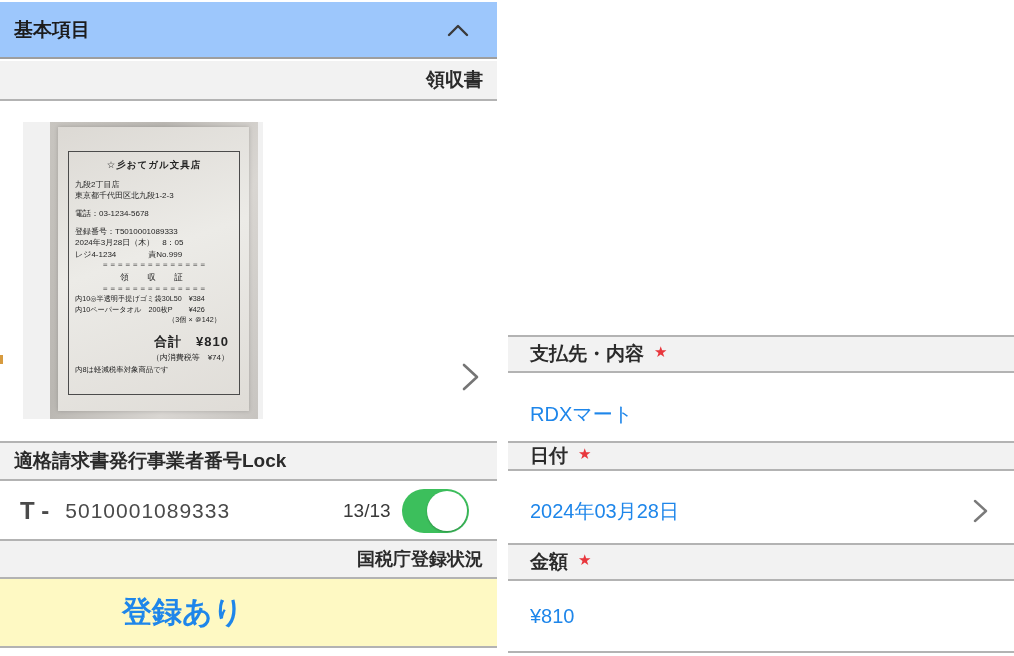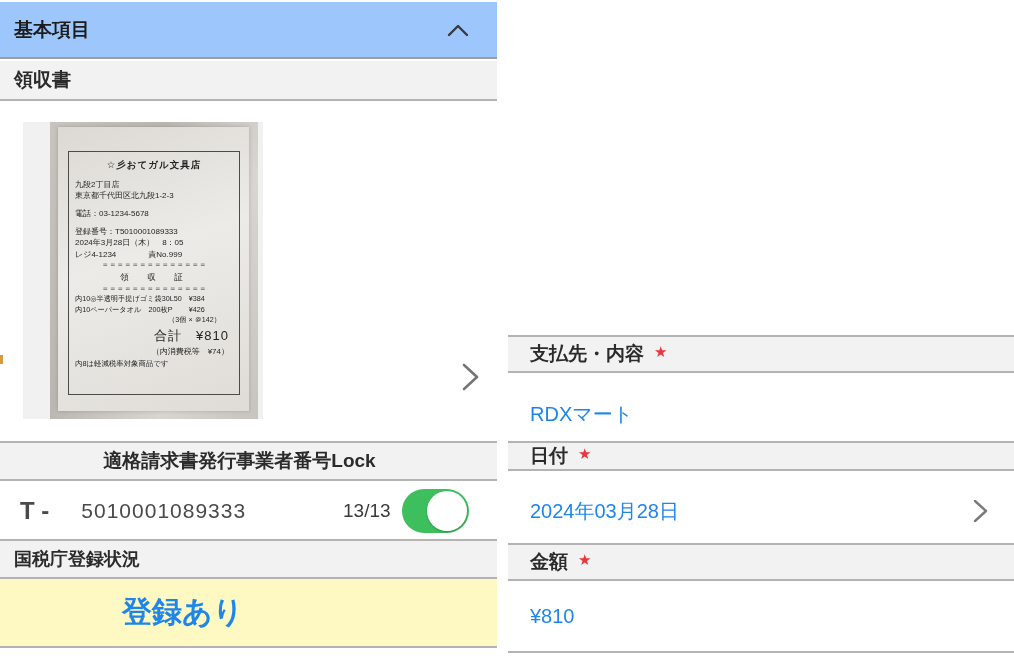--- a/index.html
+++ b/index.html
@@ -13,27 +13,27 @@
   .panel-header {
     position:absolute; left:0; top:2px; width:497px; height:57px;
     background:#9dc7fc; border-bottom:2px solid #9e9e9e;
     display:flex; align-items:center; justify-content:space-between;
     padding:0 28px 0 14px;
   }
   .panel-header .title { font-size:19px; font-weight:bold; color:#1c1c1c; }
 
   .gray-row {
     position:absolute; left:0; width:497px; background:#f2f2f2;
-    display:flex; align-items:center; padding:0 14px;
+    display:flex; align-items:center; padding:0 14px;justify-content:flex-end;
   }
   .row-receipt-label { top:61px; height:40px; border-bottom:2px solid #b3b3b3; }
   .row-receipt-label .lbl { font-size:19px; font-weight:bold; color:#2b2b2b; }
 
   .row-invoice-label { top:441px; height:40px; border-top:2px solid #b3b3b3; border-bottom:2px solid #b3b3b3;
-    justify-content:center; padding-right:32px; }
+    justify-content:flex-start; padding-right:32px; }
   .row-invoice-label .lbl, .row-invoice-label .lock { font-size:19px; font-weight:bold; color:#2b2b2b; }
 
   .row-nta-label { top:539px; height:40px; border-top:2px solid #b3b3b3; border-bottom:2px solid #b3b3b3; }
   .row-nta-label .lbl { font-size:18px; font-weight:bold; color:#2b2b2b; }
 
   
   .receipt-area { position:absolute; left:0; top:103px; width:497px; height:338px; background:#fff; }
   .receipt-container {
     position:absolute; left:23px; top:19px; width:240px; height:297px; background:#f1f1f1;
   }
@@ -51,34 +51,34 @@
     border:1.5px solid #4b4b4b; padding:6px 6px 4px 6px;
     font-size:8px; line-height:1.45; color:#242424; overflow:hidden; white-space:nowrap;
   }
   .rl-title { text-align:center; font-size:9.5px; font-weight:bold; letter-spacing:1px; margin-bottom:7px; }
   .rl-left { text-align:left; }
   .rl-gap { margin-top:6px; }
   .rl-eq { text-align:center; letter-spacing:0; font-size:7.5px; color:#333; }
   .rl-center { text-align:center; letter-spacing:5px; font-size:8.5px; }
   .rl-item { font-size:7.2px; }
   .rl-qty { text-align:right; padding-right:12px; font-size:7.2px; }
-  .rl-total { text-align:right; padding-right:4px; font-size:13px; font-weight:normal; margin-top:1px; letter-spacing:1px; }
+  .rl-total { text-align:right; padding-right:4px; font-size:13px; font-weight:bold; margin-top:7px; letter-spacing:1px; }
   .rl-tax { text-align:right; padding-right:4px; font-size:8px; }
   .rl-note { font-size:7.4px; margin-top:2px; }
 
   .next-chevron { position:absolute; left:456px; top:258px; width:28px; height:32px; cursor:pointer; }
   .edge-marker { position:absolute; left:0; top:252px; width:3px; height:9px; background:#d79b3f; }
 
   
   .row-invoice-value {
     position:absolute; left:0; top:483px; width:497px; height:56px; background:#fff;
     display:flex; align-items:center;
   }
   .t-prefix { font-size:24px; font-weight:bold; color:#4a4a4a; margin-left:20px; }
-  .invoice-number { font-size:21px; color:#4a4a4a; letter-spacing:1px; margin-left:32px; }
+  .invoice-number { font-size:21px; color:#4a4a4a; letter-spacing:1px; margin-left:16px; }
   .char-count { font-size:19px; color:#3a3a3a; position:absolute; left:343px; }
   .toggle {
     position:absolute; left:402px; top:6px; width:67px; height:44px;
     background:#3cbf5c; border-radius:22px; cursor:pointer;
   }
   .toggle .knob {
     position:absolute; right:2px; top:2px; width:40px; height:40px;
     background:#fff; border-radius:50%; box-shadow:0 1px 2px rgba(0,0,0,0.25);
   }
 

